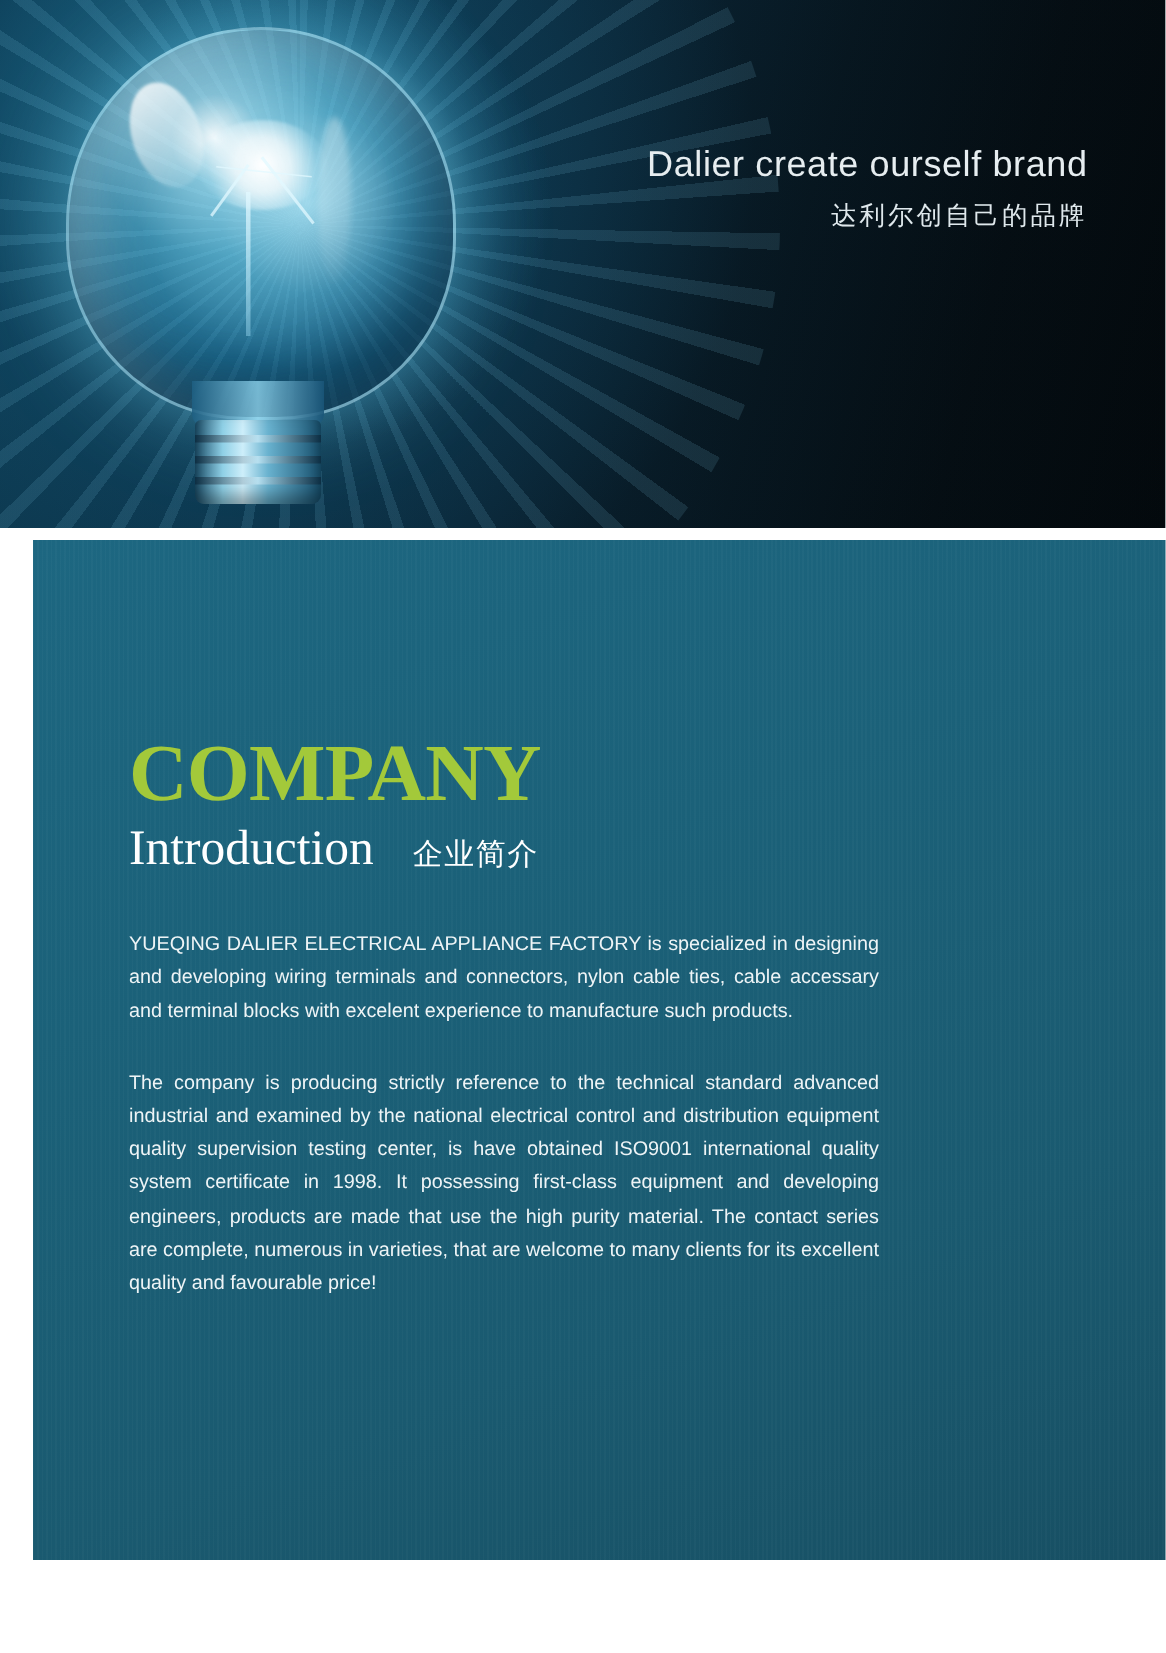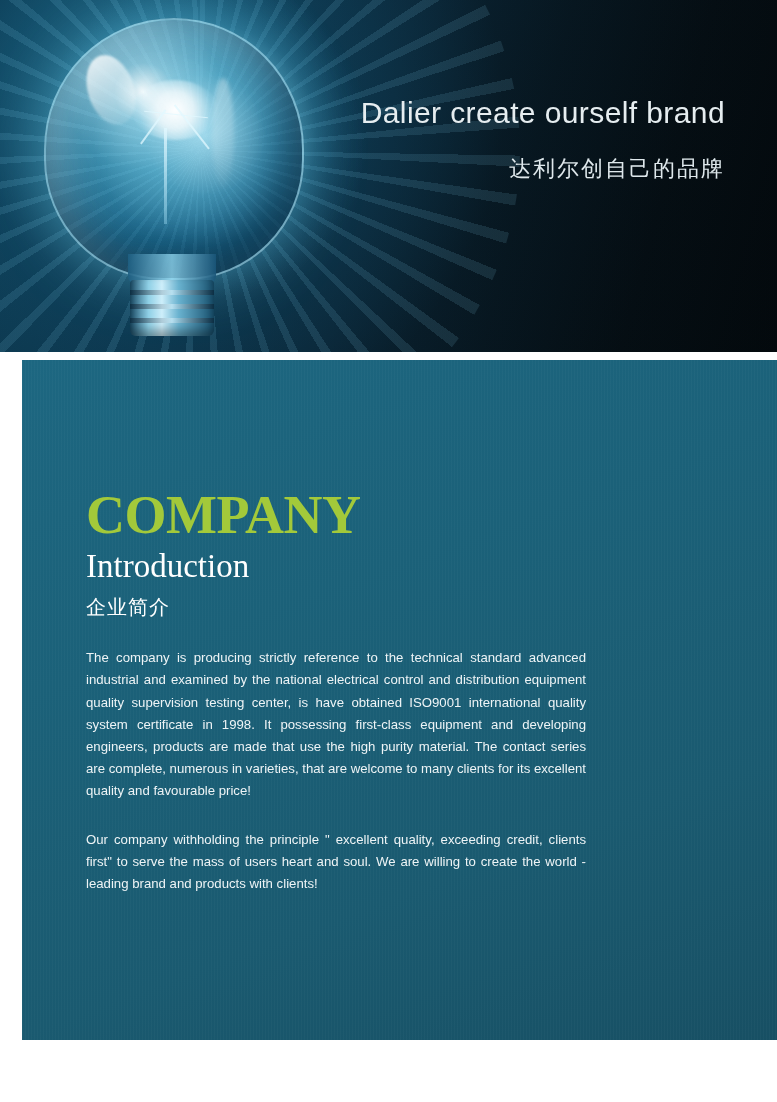--- a/index.html
+++ b/index.html
@@ -157,28 +157,28 @@
   }
 
   .hero-title {
     position: absolute;
     right: 52px;
     top: 96px;
     text-align: right;
     color: #e8eef1;
   }
   .hero-title-en {
-    font-size: 30px;
+    font-size: 24px;
     letter-spacing: 0.4px;
     color: #e6edf0;
     white-space: nowrap;
   }
   .hero-title-cn {
-    margin-top: 24px;
-    font-size: 22px;
+    margin-top: 8px;
+    font-size: 17px;
     letter-spacing: 2px;
     color: #dfe8ec;
     white-space: nowrap;
   }
 
   .hero-divider {
     position: absolute;
     left: 0;
     top: 352px;
     width: 777px;
@@ -209,23 +209,22 @@
     font-weight: bold;
     font-size: 54px;
     line-height: 1;
     color: #a3c93a;
     letter-spacing: -0.5px;
   }
   .intro-line {
     margin-top: 6px;
     display: flex;
     align-items: baseline;
-    gap: 10px;
+    gap: 26px;
     color: #ffffff;
-    flex-direction: column;
   }
   .intro-en {
     font-family: "Liberation Serif", serif;
     font-size: 33px;
     line-height: 1.1;
   }
   .intro-cn {
     font-size: 20px;
     letter-spacing: 1px;
   }
@@ -285,19 +284,19 @@
   <div class="hero-divider"></div>
 
   <div class="panel">
     <div class="panel-inner">
       <div class="company-word">COMPANY</div>
       <div class="intro-line">
         <span class="intro-en">Introduction</span>
         <span class="intro-cn">企业简介</span>
       </div>
 
+      <p class="para first">YUEQING DALIER ELECTRICAL APPLIANCE FACTORY is specialized in designing and developing wiring terminals and  connectors, nylon cable ties, cable accessary and terminal blocks with excelent experience  to manufacture such products.</p>
       <p class="para">The company is producing strictly reference to the technical standard advanced  industrial and examined by the national electrical control and distribution equipment quality supervision testing center, is have obtained ISO9001 international quality system certificate in 1998.  It possessing first-class equipment and developing engineers, products are made that use   the   high purity material. The contact series are complete, numerous in varieties, that are welcome to many clients for its excellent quality and favourable price!</p>
-      <p class="para">Our company withholding the principle " excellent quality, exceeding credit, clients first" to serve the mass of users heart and soul. We are willing to create the world -leading brand and products with clients!</p>
     </div>
   </div>
 
 
 </div>
 
 </body></html>

